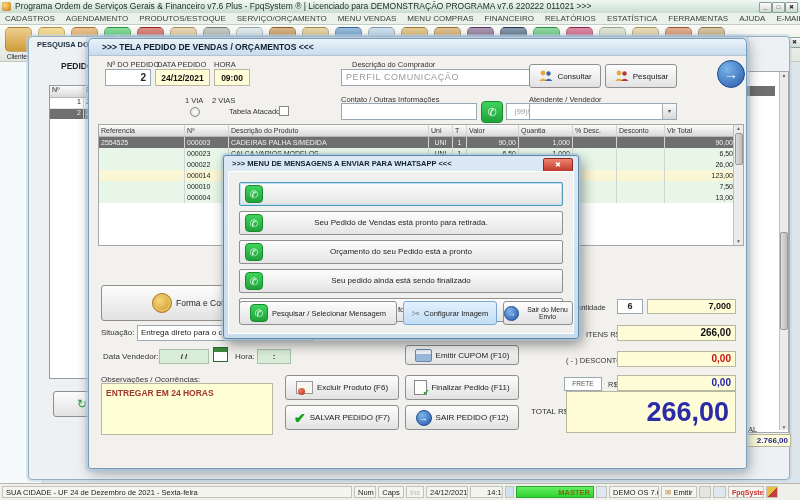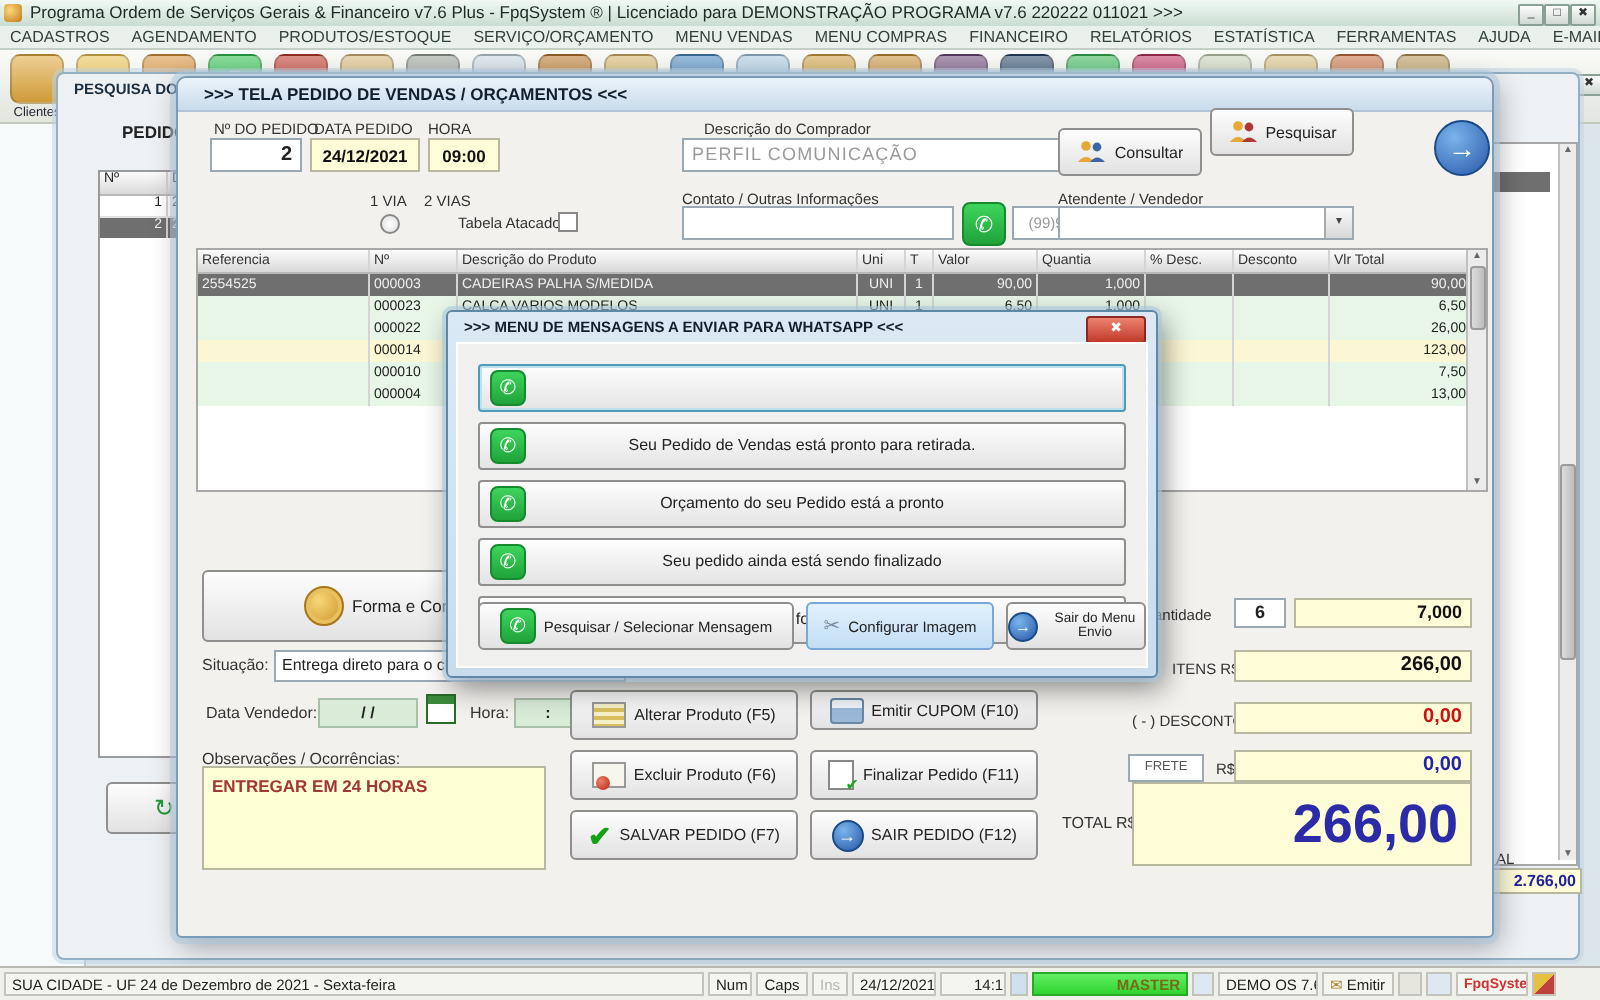--- a/index.html
+++ b/index.html
@@ -240,21 +240,21 @@
 
     <div class="abs btn" style="left:440px;top:25px;width:72px;height:24px;">
       <svg width="15" height="12" viewBox="0 0 15 12">
           <circle cx="5" cy="3" r="2.4" fill="#e8a838"></circle>
           <path d="M1 11 q4-5 8 0z" fill="#e8a838"></path>
           <circle cx="10.5" cy="3.5" r="2.2" fill="#3a66a8"></circle>
           <path d="M7 11 q3.5-4.5 7.5 0z" fill="#3a66a8"></path>
         </svg>
       <span>Consultar</span>
     </div>
-    <div class="abs btn" style="left:516px;top:15px;width:72px;height:24px;">
+    <div class="abs btn" style="left:516px;top:25px;width:72px;height:24px;">
       <svg width="15" height="12" viewBox="0 0 15 12">
           <circle cx="5" cy="3" r="2.4" fill="#e8a838"></circle>
           <path d="M1 11 q4-5 8 0z" fill="#e8a838"></path>
           <circle cx="10.5" cy="3.5" r="2.2" fill="#b03838"></circle>
           <path d="M7 11 q3.5-4.5 7.5 0z" fill="#b03838"></path>
         </svg>
       <span>Pesquisar</span>
     </div>
     <div class="abs bluearrow" style="left:628px;top:21px;width:26px;height:26px;font-size:14px;">
         <span>→</span>
@@ -365,24 +365,20 @@
     <div class="abs ac" style="left:70px;top:310px;width:50px;height:15px;background:#d8ecd8;border:1px solid #a8c0a8;font-size:8px;line-height:14px;font-weight:bold;box-sizing:border-box;">/ /</div>
     <div class="abs" style="left:124px;top:308px;width:15px;height:15px;background:#fff;border:1px solid #2a6a2a;box-sizing:border-box;">
         <div style="height:4px;background:#3a8a3a;"></div>
       </div>
     <div class="abs lbl" style="left:146px;top:313px;font-size:8px;">Hora:</div>
     <div class="abs ac" style="left:168px;top:310px;width:34px;height:15px;background:#d8ecd8;border:1px solid #a8c0a8;font-size:8px;line-height:14px;font-weight:bold;box-sizing:border-box;">:</div>
 
     <div class="abs lbl" style="left:12px;top:336px;font-size:8px;">Observações / Ocorrências:</div>
     <div class="abs" style="left:12px;top:344px;width:172px;height:52px;background:#ffffd6;border:1px solid #b8b8a0;box-sizing:border-box;font-size:8.5px;font-weight:bold;color:#a23535;padding:4px;">ENTREGAR EM 24 HORAS</div>
 
-    <div class="abs btn" style="left:196px;top:306px;width:114px;height:25px;">
-      <span style="display:inline-block;width:15px;height:11px;background:repeating-linear-gradient(#f8f0c8 0 2px,#d8c060 2px 4px);border:1px solid #999;"></span>
-      <span>Alterar Produto  (F5)</span>
-    </div>
     <div class="abs btn" style="left:316px;top:306px;width:114px;height:20px;">
       <span style="display:inline-block;width:15px;height:11px;background:linear-gradient(#eef4fa 0 4px,#9ab8d8 4px 100%);border:1px solid #6888a8;border-radius:2px;"></span>
       <span>Emitir CUPOM  (F10)</span>
     </div>
     <div class="abs btn" style="left:196px;top:336px;width:114px;height:25px;">
       <span style="position:relative;display:inline-block;width:15px;height:11px;background:#f6f6ee;border:1px solid #999;">
           <span style="position:absolute;left:1px;bottom:-2px;width:7px;height:7px;border-radius:50%;background:radial-gradient(circle at 35% 35%,#f08068,#b02818);"></span>
         </span>
       <span>Excluir Produto  (F6)</span>
     </div>

